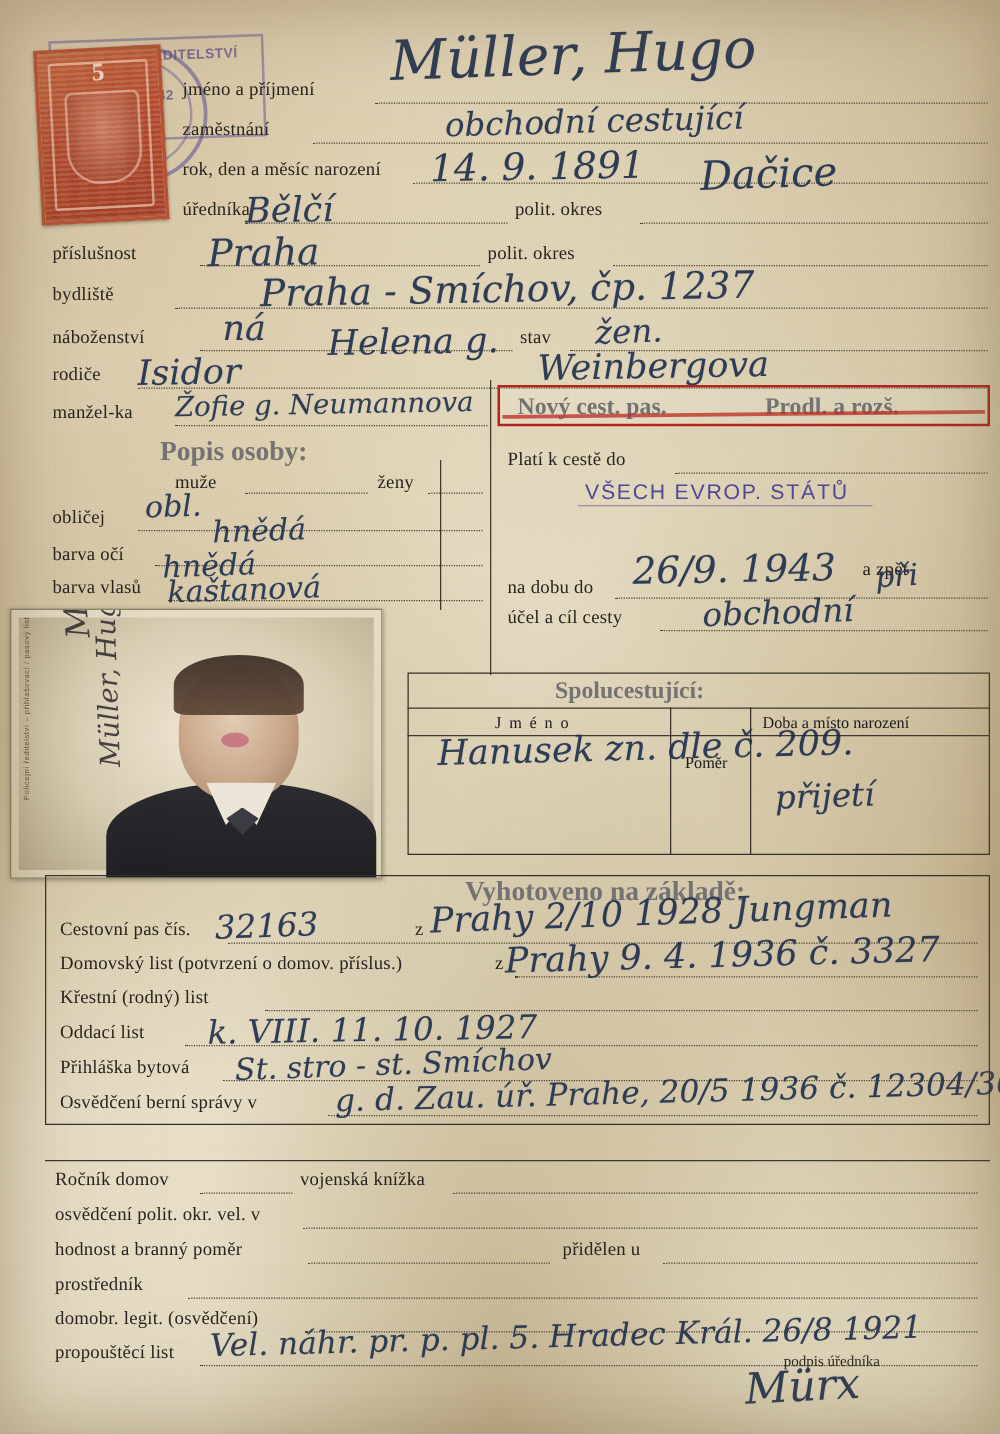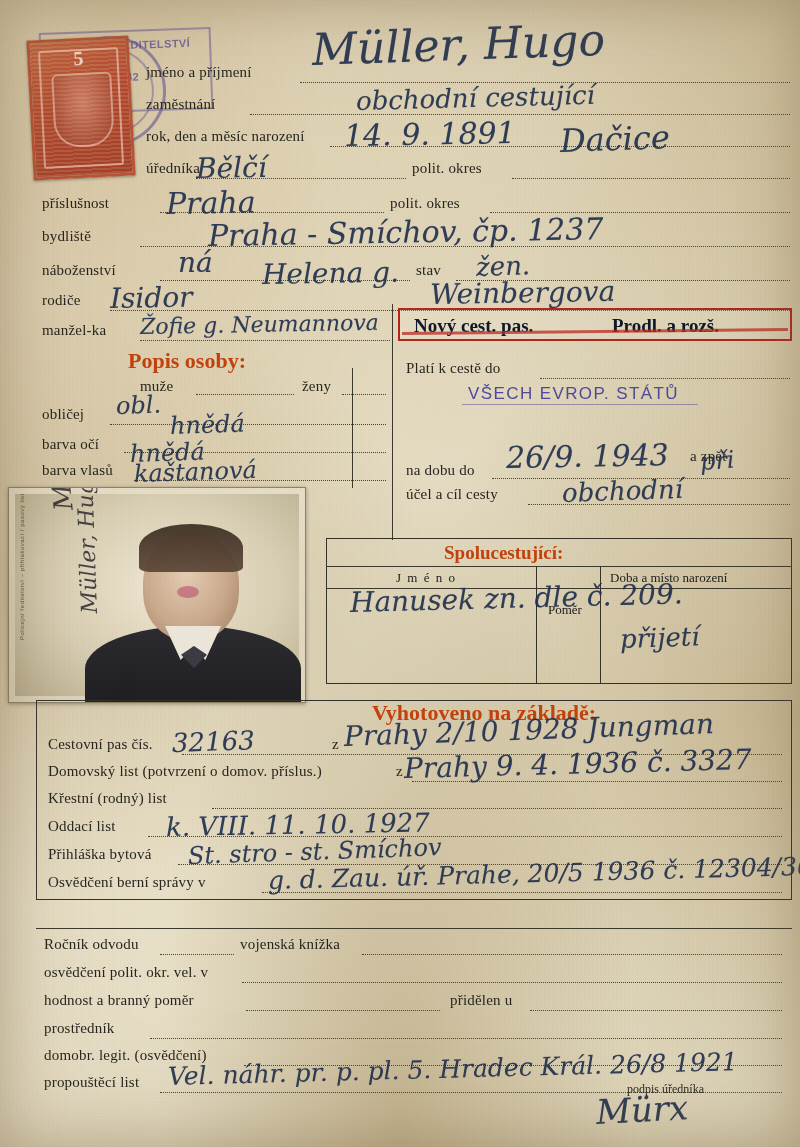--- a/index.html
+++ b/index.html
@@ -56,21 +56,21 @@
   .rule {
     position: absolute;
     border-bottom: 1px solid #3b382c;
     height: 0;
   }
   .hdr {
     position: absolute;
     font-weight: bold;
     font-size: 19px;
     white-space: nowrap;
-    color: #c2410c;
+    color: #737373;
   }
   .hw {
     position: absolute;
     font-family: "DejaVu Serif", serif;
     color: #20304f;
     font-style: italic;
     white-space: nowrap;
     transform-origin: left center;
     text-shadow: 0 0 1px rgba(32,48,79,.25);
     opacity: .92;
@@ -213,21 +213,21 @@
   
   #redbox {
     position: absolute;
     left: 398px; top: 308px;
     width: 394px; height: 33px;
     border: 2px solid #b4241c;
     box-sizing: border-box;
     background: rgba(255,255,255,.12);
   }
   .redtxt {
-    color: #0f172a;
+    color: #737373;
     font-weight: bold;
     font-size: 19px;
   }
   #redstrike {
     position: absolute;
     left: 402px; top: 330px;
     width: 386px; height: 3px;
     background: #bc2a20;
     opacity: .75;
     transform: rotate(-.6deg);
@@ -406,21 +406,21 @@
   <div class="lbl" style="left:48px; top:846px;">Přihláška bytová</div>
   <div class="dots" style="left:178px; top:864px; width:604px;"></div>
   <div class="hw" style="left:188px; top:842px; font-size:24px; transform:rotate(-2deg);">St. stro - st. Smíchov</div>
 
   <div class="lbl" style="left:48px; top:874px;">Osvědčení berní správy v</div>
   <div class="dots" style="left:262px; top:892px; width:520px;"></div>
   <div class="hw" style="left:268px; top:866px; font-size:25px; transform:rotate(-1.5deg);">g. d. Zau. úř. Prahe, 20/5 1936 č. 12304/36</div>
 
   <div class="rule" style="left:36px; top:928px; width:756px;"></div>
 
-  <div class="lbl" style="left:44px; top:936px;">Ročník odvodu</div>
+  <div class="lbl" style="left:44px; top:936px;">Ročník domov</div>
   <div class="lbl" style="left:240px; top:936px;">vojenská knížka</div>
   <div class="dots" style="left:160px; top:954px; width:74px;"></div>
   <div class="dots" style="left:362px; top:954px; width:420px;"></div>
 
   <div class="lbl" style="left:44px; top:964px;">osvědčení polit. okr. vel. v</div>
   <div class="dots" style="left:242px; top:982px; width:540px;"></div>
 
   <div class="lbl" style="left:44px; top:992px;">hodnost a branný poměr</div>
   <div class="lbl" style="left:450px; top:992px;">přidělen u</div>
   <div class="dots" style="left:246px; top:1010px; width:194px;"></div>

